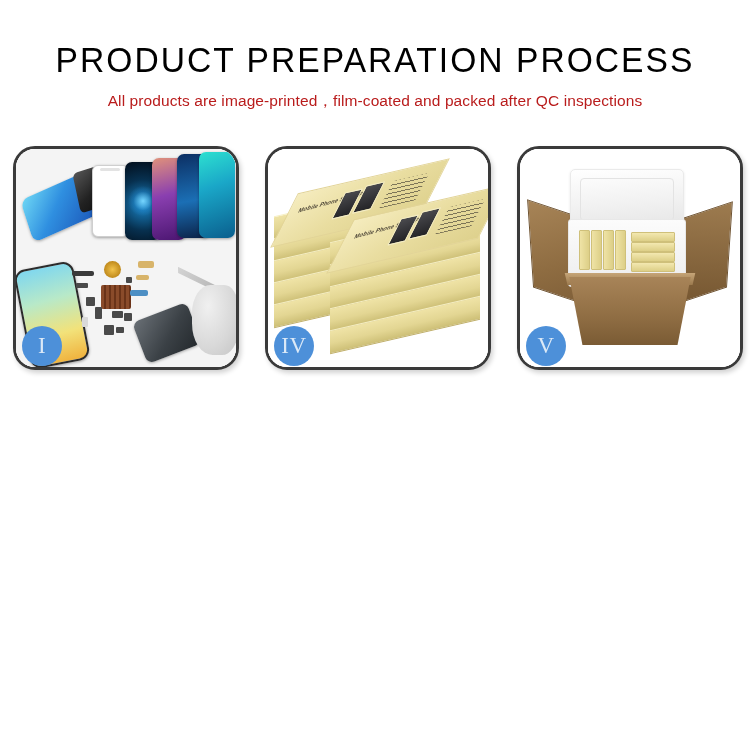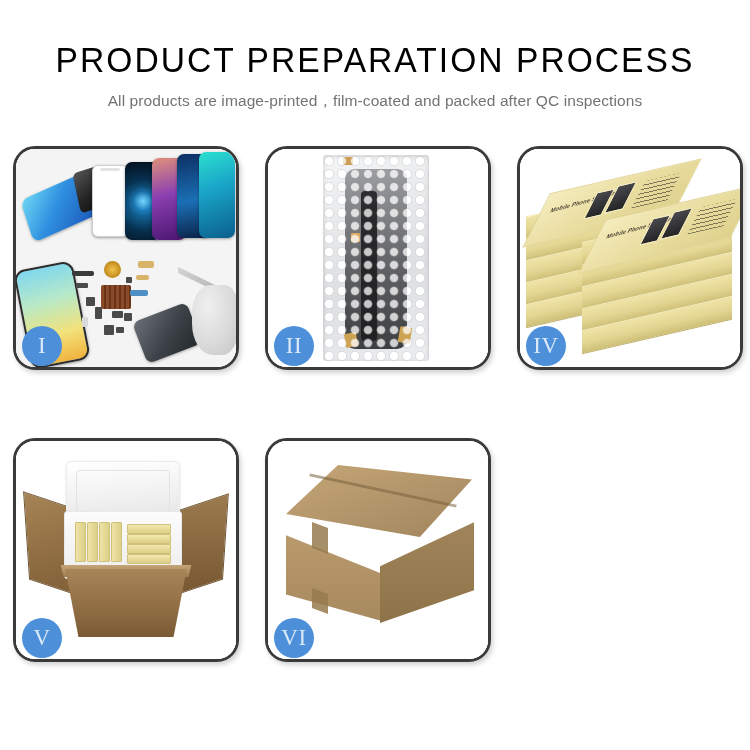--- a/index.html
+++ b/index.html
@@ -33,21 +33,21 @@
     line-height: 40px;
     transform: scaleX(0.96);
   }
   .page-subtitle {
     margin: 0;
     padding-top: 11px;
     font-family: "Liberation Sans", sans-serif;
     font-size: 15.5px;
     font-weight: 400;
     letter-spacing: 0.1px;
-    color: #737373;
+    color: #b91c1c;
     line-height: 20px;
   }
 
   
   .steps-grid {
     position: absolute;
     left: 13px;
     top: 146px;
     width: 724px;
     display: grid;
@@ -465,36 +465,20 @@
           <div class="chip c8"></div>
           <div class="chip c9"></div>
           <div class="tweezer"></div>
           <div class="hand"></div>
         </div>
       </div>
     </div>
     <div class="badge">I</div>
   </div>
 
-  <div class="step-card">
-    <div class="card-clip">
-      <div class="scene2">
-        <div class="bubblebag">
-          <div class="bag-part"></div>
-          <div class="bag-strip"></div>
-          <div class="tape t1"></div>
-          <div class="tape t2"></div>
-          <div class="tape t3"></div>
-          <div class="tape t4"></div>
-          <div class="bag-overlay"></div>
-        </div>
-      </div>
-    </div>
-    <div class="badge">II</div>
-  </div>
 
 
   <div class="step-card">
     <div class="card-clip">
       <div class="scene4">
         <div class="stackwrap">
           <div class="sbox e"></div>
           <div class="sbox d"></div>
           <div class="sbox c"></div>
           <div class="sbox b"></div>
@@ -541,27 +525,14 @@
           <div class="ybar-h" style="left:62px; top:32px;"></div>
           <div class="ybar-h" style="left:62px; top:42px;"></div>
         </div>
         <div class="cartonRim"></div>
         <div class="cartonBody"></div>
       </div>
     </div>
     <div class="badge">V</div>
   </div>
 
-  <div class="step-card">
-    <div class="card-clip">
-      <div class="scene6">
-        <div class="c6-top"></div>
-        <div class="c6-left"></div>
-        <div class="c6-right"></div>
-        <div class="c6-seam"></div>
-        <div class="c6-tape1"></div>
-        <div class="c6-tape2"></div>
-      </div>
-    </div>
-    <div class="badge">VI</div>
-  </div>
 
 </div>
 
 </body></html>

